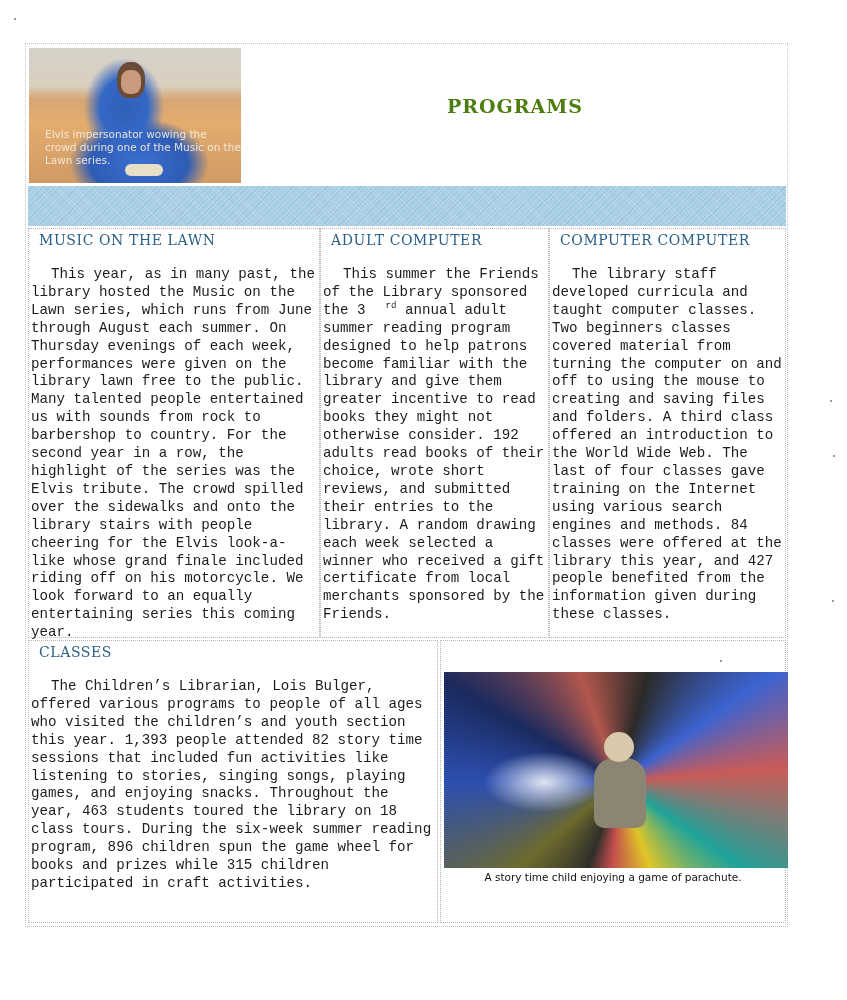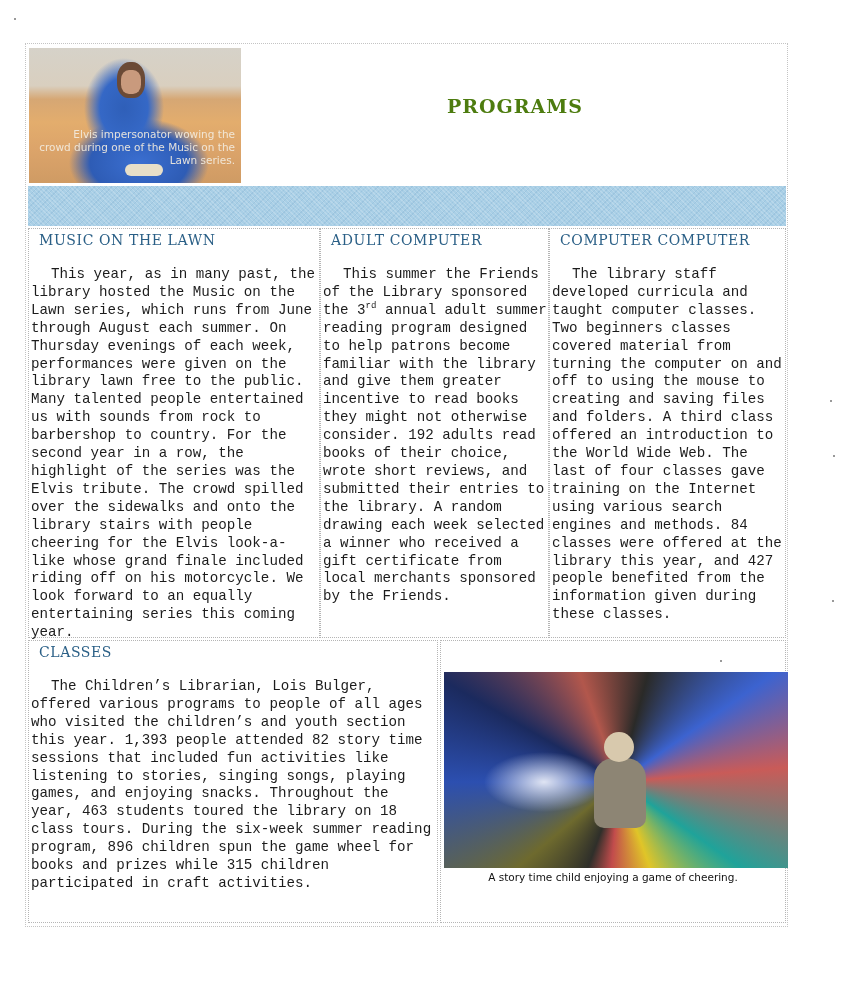--- a/index.html
+++ b/index.html
@@ -10,40 +10,40 @@
   
   #hero { position:absolute; left:29px; top:48px; width:212px; height:135px; overflow:hidden;
     background:
       radial-gradient(ellipse 40px 50px at 95px 60px, #2f5fb8 0%, #3568c6 60%, rgba(53,104,198,0) 100%),
       radial-gradient(ellipse 70px 45px at 110px 115px, #3b6fd1 0%, #2e5cb5 70%, rgba(46,92,181,0) 100%),
       linear-gradient(180deg, #d6d2c9 0%, #d9cfbf 28%, #d6a774 38%, #e3ad6d 55%, #dca46a 75%, #cf9b64 100%);
   }
   #hero .head { position:absolute; left:88px; top:14px; width:28px; height:36px; border-radius:45% 45% 40% 40%; background:#6b4a36; }
   #hero .face { position:absolute; left:92px; top:22px; width:20px; height:24px; border-radius:40%; background:#c99a7d; }
   #hero .belt { position:absolute; left:96px; top:116px; width:38px; height:12px; border-radius:6px; background:#e8dfc8; }
-  #hero-caption { position:absolute; left:10px; top:80px; width:196px; text-align:right; color:#f3ecdf; font-size:10.5px; line-height:13px; opacity:0.92; }
+  #hero-caption { position:absolute; left:16px; top:80px; width:196px; text-align:left; color:#f3ecdf; font-size:10.5px; line-height:13px; opacity:0.92; }
 
   #title { position:absolute; left:300px; top:95px; width:430px; text-align:center; font-family:"DejaVu Serif", serif; font-size:19px; letter-spacing:1px; color:#4d7c0f;font-weight:bold; }
 
   #banner { position:absolute; left:28px; top:186px; width:758px; height:40px;
     background:
       repeating-linear-gradient(45deg, rgba(255,255,255,0.18) 0 1px, rgba(255,255,255,0) 1px 3px),
       repeating-linear-gradient(-45deg, rgba(60,120,170,0.12) 0 1px, rgba(0,0,0,0) 1px 4px),
       #a9cfe6;
   }
 
   .col { position:absolute; top:228px; height:410px; box-sizing:border-box; border:1px dotted #b5b5b5; }
   #col1 { left:28px; width:292px; }
   #col2 { left:320px; width:229px; }
   #col3 { left:549px; width:237px; }
 
   .heading { font-family:"DejaVu Serif", serif; font-size:14px; letter-spacing:0.6px; color:#2a5f86; position:absolute; left:10px; top:3px; white-space:nowrap; }
   .body { position:absolute; left:2px; top:37px; font-size:14.2px; line-height:17.9px; color:#1c1c1c;font-family:Liberation Mono, monospace; }
   .body .indent { display:inline-block; width:20px; }
-  sup { font-size:9px; line-height:0; }
+  sup { font-size:9px; line-height:0;margin-left:20px; }
 
   #col1 .body { width:288px; }
   #col2 .body { width:226px; }
   #col3 .body { width:232px; }
 
   #children { position:absolute; left:28px; top:640px; width:410px; height:283px; box-sizing:border-box; border:1px dotted #b5b5b5; }
   #children .body { width:408px; top:37px; }
 
   #photo-cell { position:absolute; left:440px; top:640px; width:346px; height:283px; box-sizing:border-box; border:1px dotted #b5b5b5; }
   #photo { position:absolute; left:3px; top:31px; width:344px; height:196px; overflow:hidden;
@@ -91,20 +91,20 @@
 <div id="children">
   <div class="heading">CLASSES</div>
   <div class="body"><span class="indent"></span><span>The Children’s Librarian, Lois Bulger, offered various programs to people of all ages who visited the children’s and youth section this year.  1,393 people attended 82 story time sessions that included fun activities like listening to stories, singing songs, playing games, and enjoying snacks.  Throughout the year, 463 students toured the library on 18 class tours.  During the six-week summer reading program, 896 children spun the game wheel for books and prizes while 315 children participated in craft activities.</span></div>
 </div>
 
 <div id="photo-cell">
   <div id="photo">
     <div class="body2"></div>
     <div class="child"></div>
   </div>
-  <div id="photo-caption">A story time child enjoying a game of cheering.</div>
+  <div id="photo-caption">A story time child enjoying a game of parachute.</div>
 </div>
 
 <div class="speck" style="left:14px;top:18px;"></div>
 <div class="speck" style="left:830px;top:400px;"></div>
 <div class="speck" style="left:833px;top:455px;"></div>
 <div class="speck" style="left:832px;top:600px;"></div>
 <div class="speck" style="left:720px;top:660px;"></div>
 
 </body></html>

